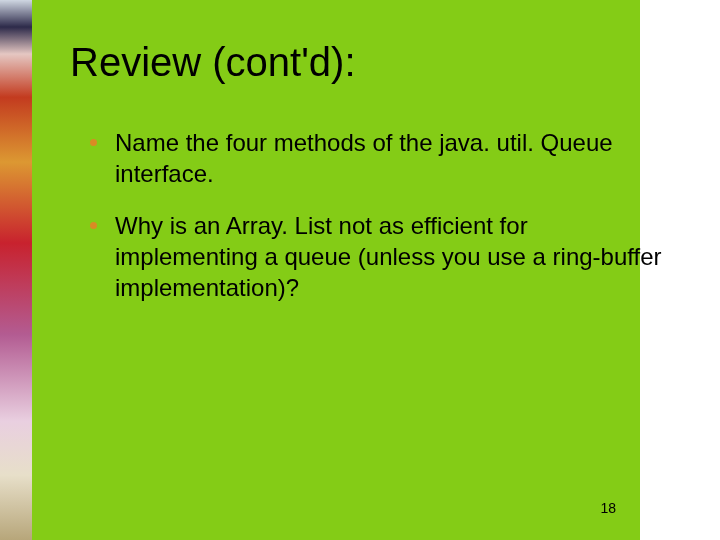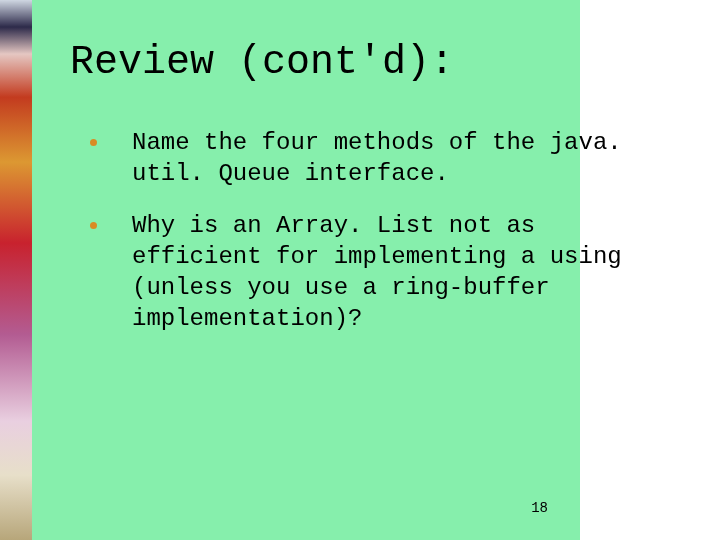--- a/index.html
+++ b/index.html
@@ -6,24 +6,23 @@
     margin: 0;
     padding: 0;
     width: 720px;
     height: 540px;
     overflow: hidden;
     font-family: Arial, Helvetica, sans-serif;
     background: #fff;
   }
   .slide {
     position: relative;
-    width: 580px;
+    width: 640px;
     height: 540px;
-    background: #86efac;
-    font-family: Liberation Mono, monospace;
+    background: #84cc16;
   }
   .left-strip {
     position: absolute;
     left: 0;
     top: 0;
     width: 32px;
     height: 540px;
     background: linear-gradient(
       to bottom,
       #cfd7e2 0%,
@@ -50,57 +49,56 @@
   .bullets {
     position: absolute;
     left: 90px;
     top: 128px;
     width: 580px;
   }
   .bullet-row {
     display: flex;
     align-items: flex-start;
     margin-bottom: 22px;
-    gap: 17px;
   }
   .dot {
     flex: 0 0 auto;
     width: 7px;
     height: 7px;
     border-radius: 50%;
     background: #d98b24;
     margin-top: 11px;
     margin-right: 18px;
   }
   .bullet-text {
     font-size: 24px;
     line-height: 1.28;
     color: #000;
   }
   .pagenum {
     position: absolute;
-    right: 32px;
+    right: 24px;
     bottom: 24px;
     font-size: 14px;
     color: #000;
   }
 </style>
 </head>
 <body>
 
 <div class="slide">
   <div class="left-strip"></div>
 
   <div class="title">Review (cont'd):</div>
 
   <div class="bullets">
     <div class="bullet-row">
       <div class="dot"></div>
       <div class="bullet-text">Name the four methods of the java. util. Queue interface.</div>
     </div>
     <div class="bullet-row">
       <div class="dot"></div>
-      <div class="bullet-text">Why is an Array. List not as efficient for implementing a using (unless you use a ring-buffer implementation)?</div>
+      <div class="bullet-text">Why is an Array. List not as efficient for implementing a queue (unless you use a ring-buffer implementation)?</div>
     </div>
   </div>
 
   <div class="pagenum">18</div>
 </div>
 
 </body></html>

